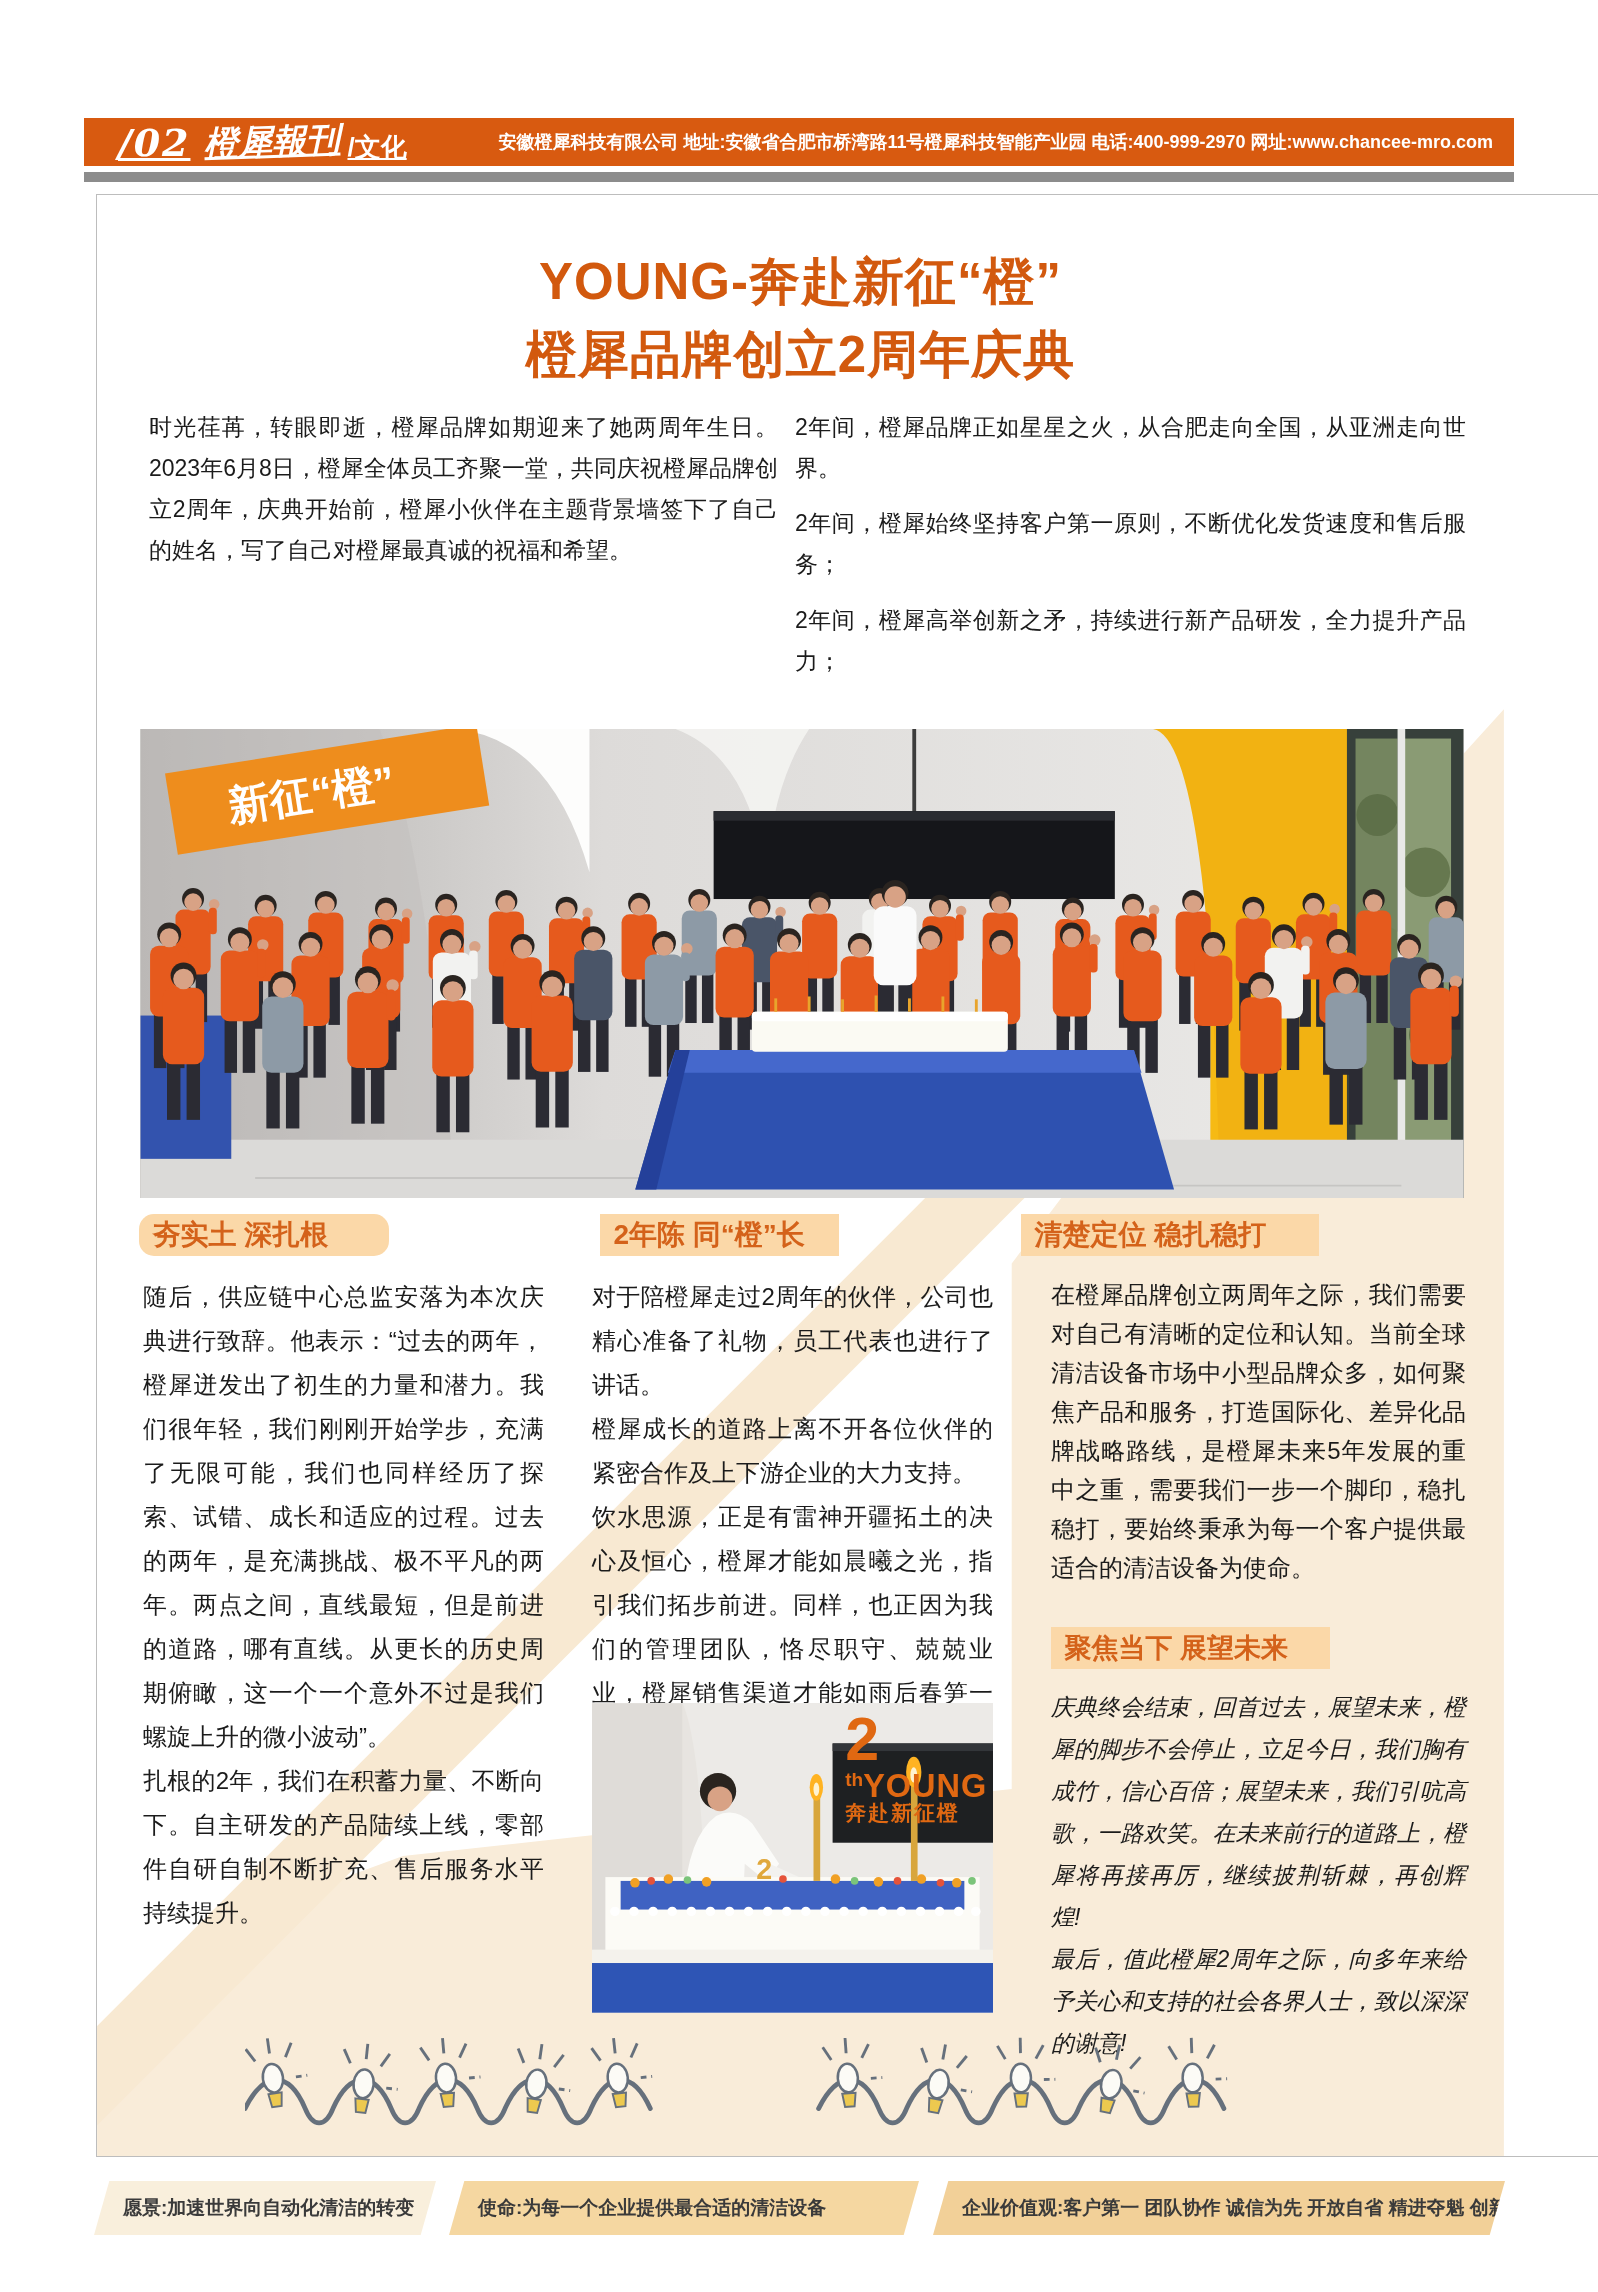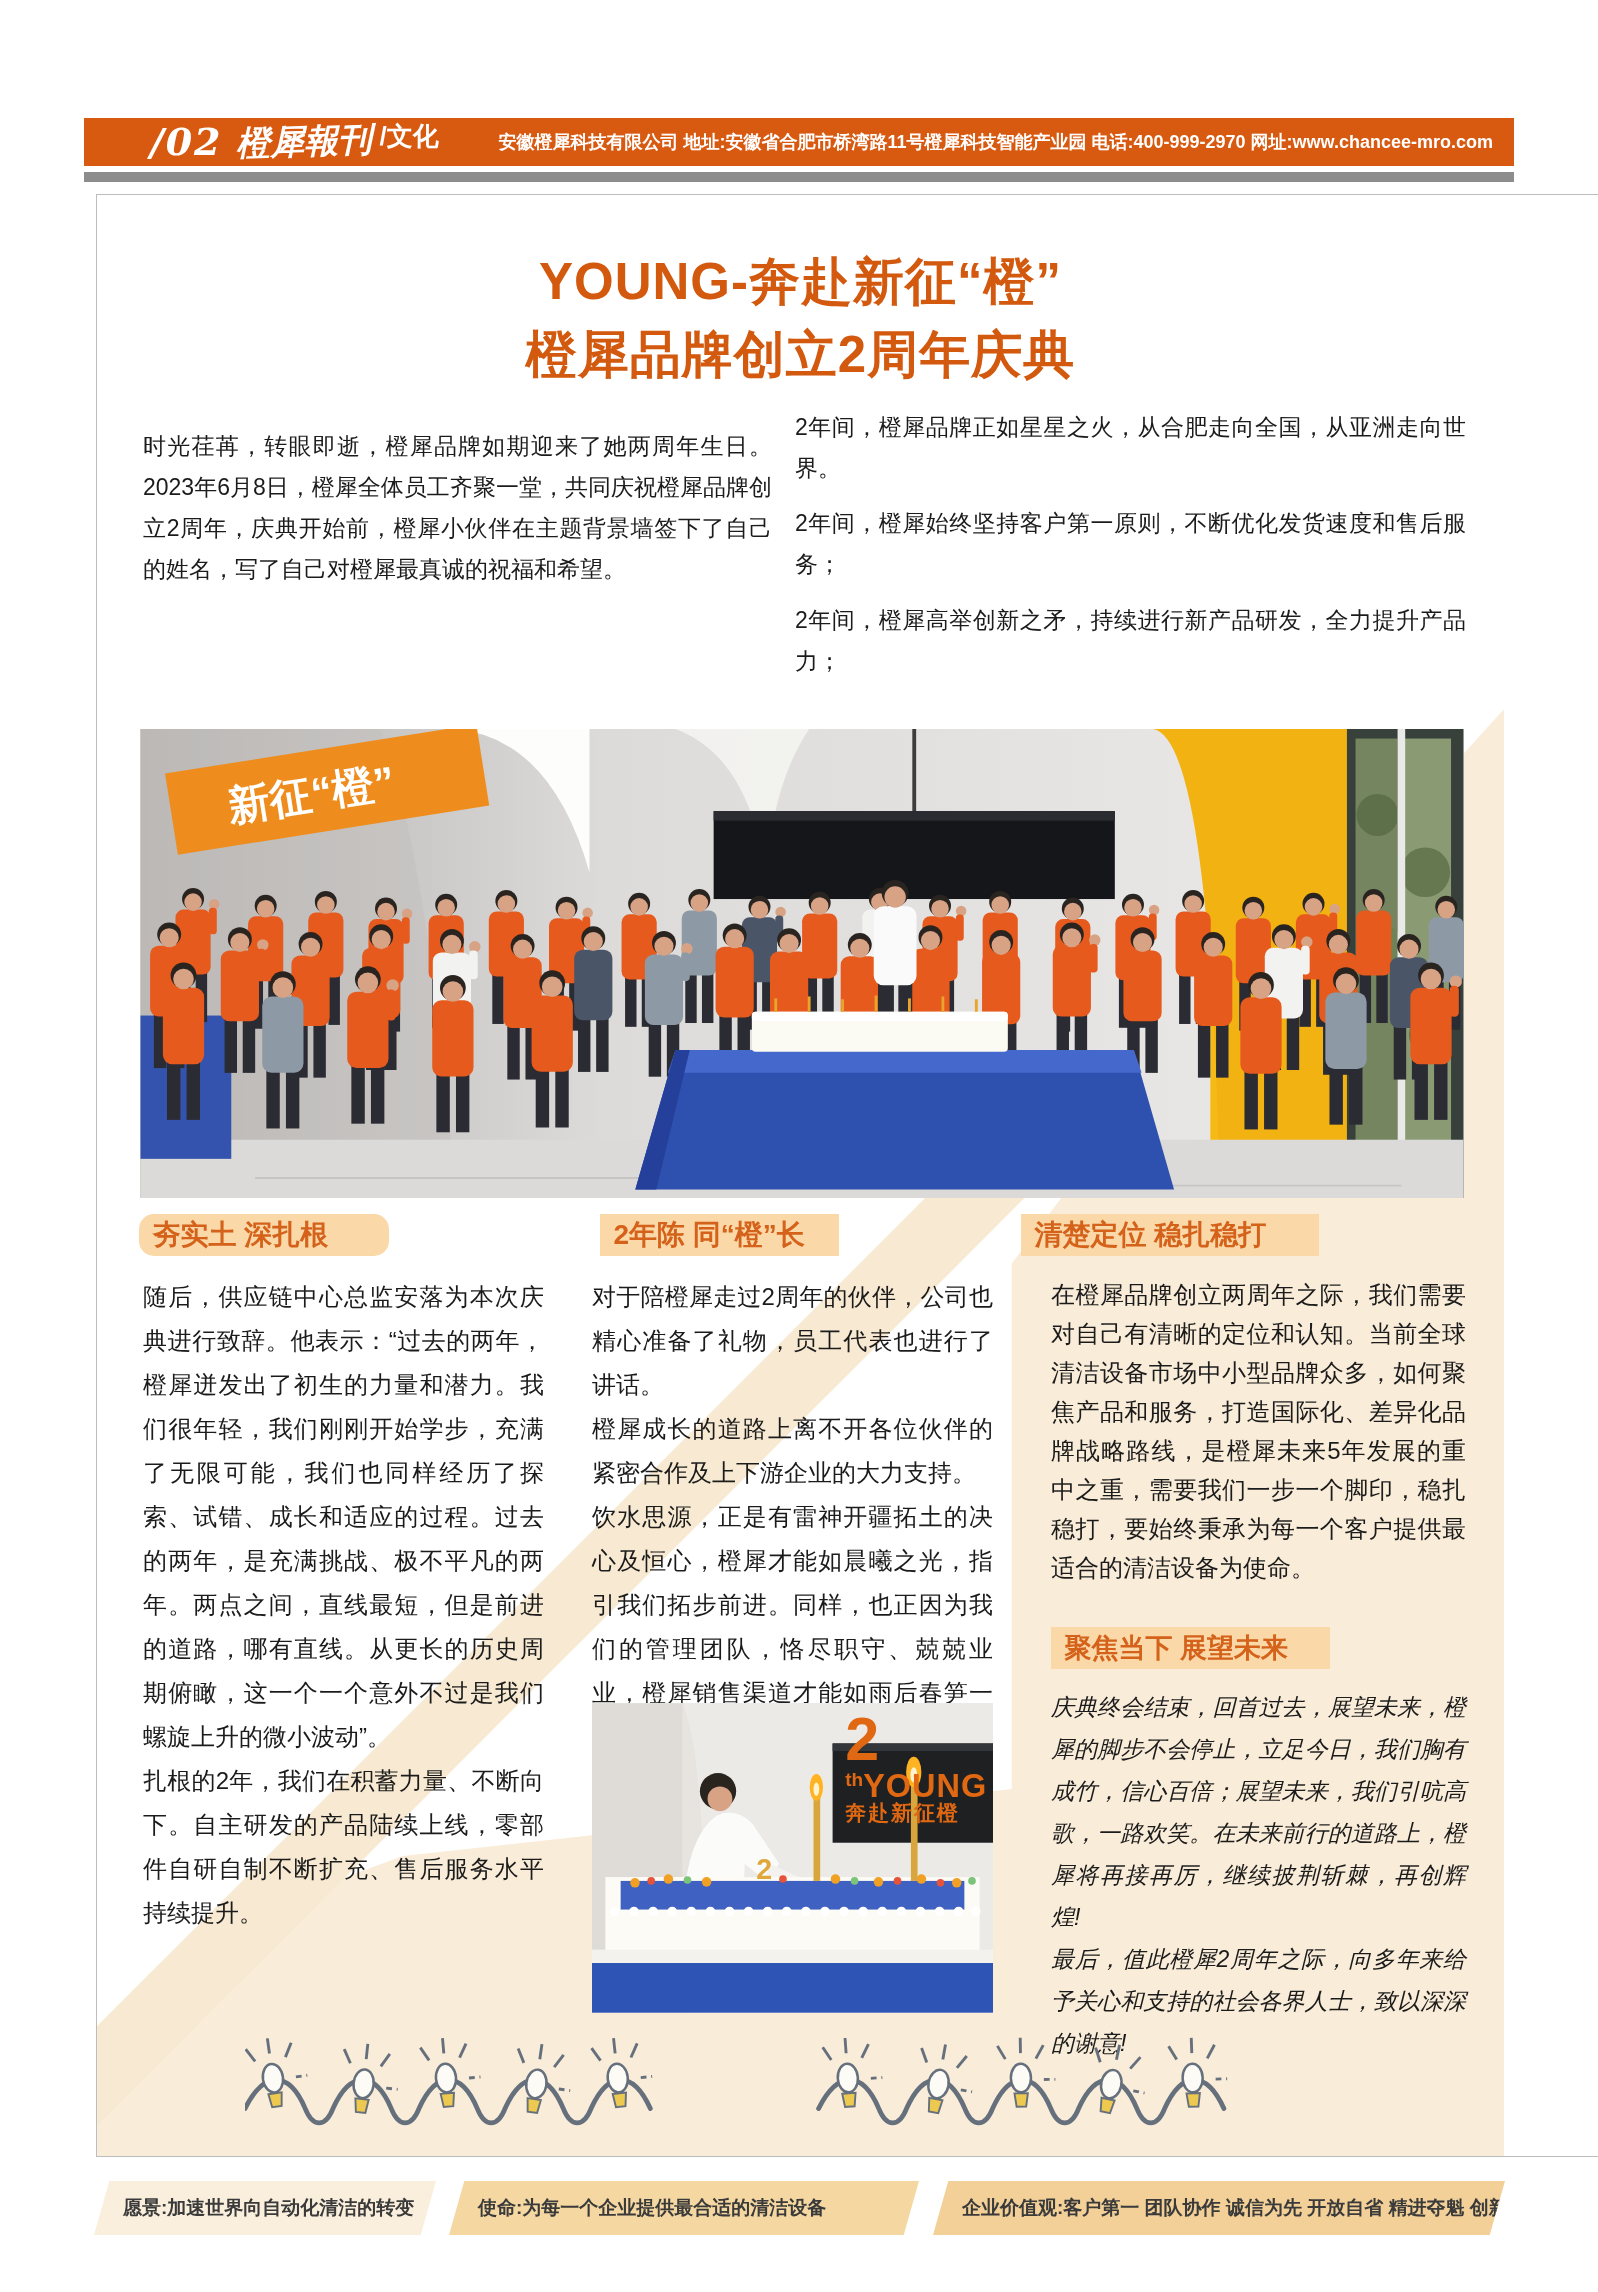--- a/index.html
+++ b/index.html
@@ -7,37 +7,37 @@
     width:1598px;height:2292px;position:relative;background:#ffffff;
     font-family:"Liberation Sans","DejaVu Sans",sans-serif;color:#1e1e1e;
     overflow:hidden;
   }
   .abs{position:absolute;}
   
   #top-banner{
     left:84px;top:118px;width:1430px;height:48px;background:#d85a10;
     display:flex;align-items:center;color:#fff;
   }
-  #masthead{display:flex;align-items:flex-start;margin-left:66px;white-space:nowrap;}
+  #masthead{display:flex;align-items:flex-end;margin-left:34px;white-space:nowrap;text-decoration:underline;}
   #page-num{font-family:"DejaVu Serif",serif;font-style:italic;font-weight:bold;font-size:38px;letter-spacing:1.9px;}
   #masthead-title{font-family:"DejaVu Serif",serif;font-style:italic;font-weight:bold;font-size:34px;margin-left:13.4px;transform:rotate(-2deg);}
   #masthead-suffix{font-size:26px;font-weight:bold;margin-left:7.6px;}
   #company-info{margin-left:auto;margin-right:21px;font-size:18px;font-weight:bold;white-space:nowrap;}
   #banner-shadow{left:84px;top:172px;width:1430px;height:9.6px;background:#8c8c8c;}
   
   #frame{
     left:96px;top:194px;width:1564px;height:1963px;background:#fff;
     border:1px solid #bdbdbd;box-sizing:border-box;overflow:hidden;
   }
   #bg-shapes{left:0;top:0;width:1407px;height:1963px;}
   
   #article-title{left:0;top:50px;width:1407px;text-align:center;color:#d2590e;font-weight:bold;font-size:51px;line-height:73px;letter-spacing:1px;}
   
   .intro{font-size:23px;line-height:41px;text-align:justify;color:#1b1b1b;}
-  #intro-left{left:46px;top:212px;width:629px;margin-top:19px;}
+  #intro-left{left:52px;top:212px;width:629px;}
   #intro-right{left:698px;top:212px;width:671px;}
   #intro-right p{margin:0 0 14.3px 0;}
   
   #main-photo{left:43px;top:534px;width:1324px;height:469px;overflow:hidden;background:#e9e8e6;}
   #cake-photo{left:495px;top:1508px;width:401px;height:310px;overflow:hidden;background:#eceae7;}
   #cake-logo{position:absolute;right:5.7px;top:5.7px;text-align:left;color:#e06812;line-height:1;}
   #cake-logo .big2{font-size:61px;font-weight:bold;float:left;margin-right:3.8px;}
   #cake-logo .th{font-size:19px;font-weight:bold;vertical-align:top;}
   #cake-logo .young{font-size:32.5px;font-weight:bold;letter-spacing:1px;}
   #cake-logo .tagline{font-size:21px;font-weight:bold;letter-spacing:1.9px;}

